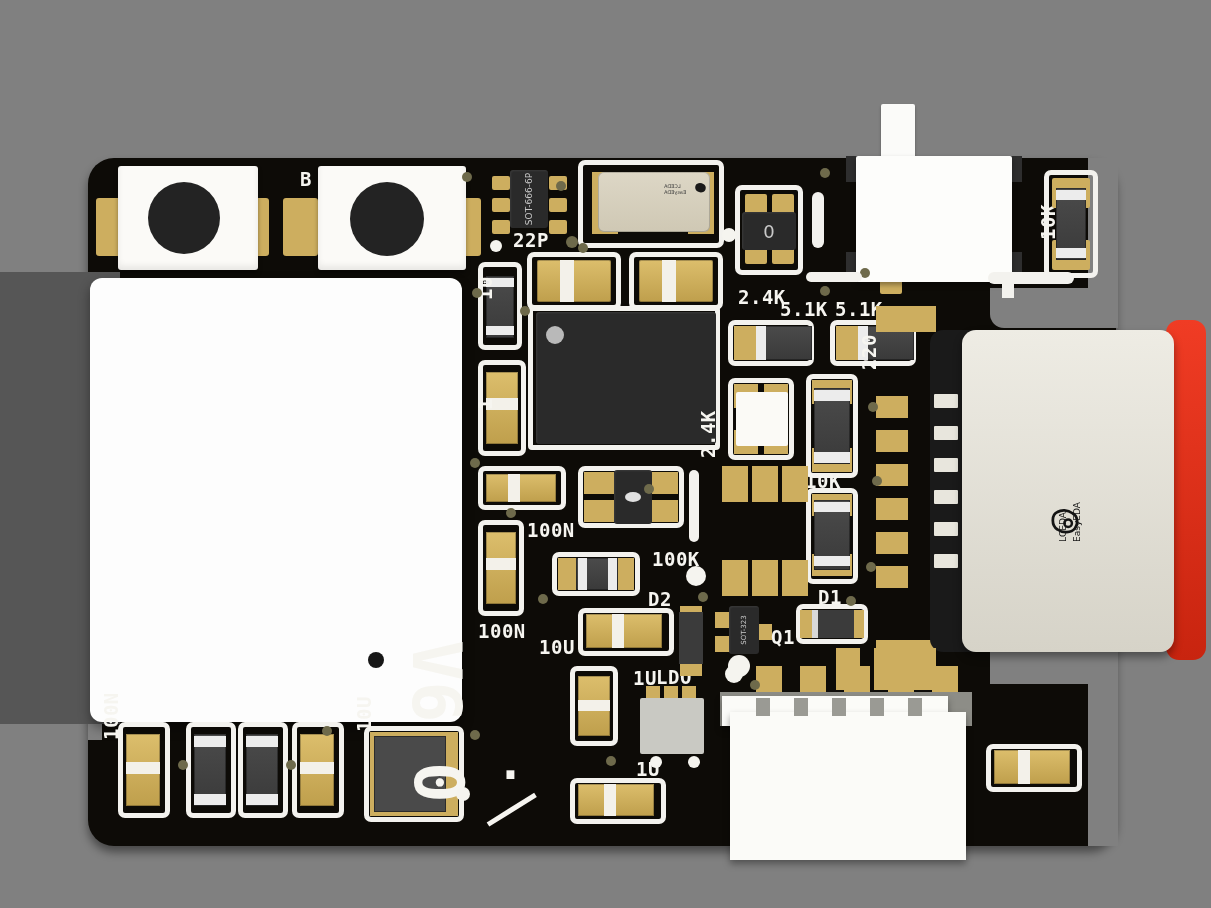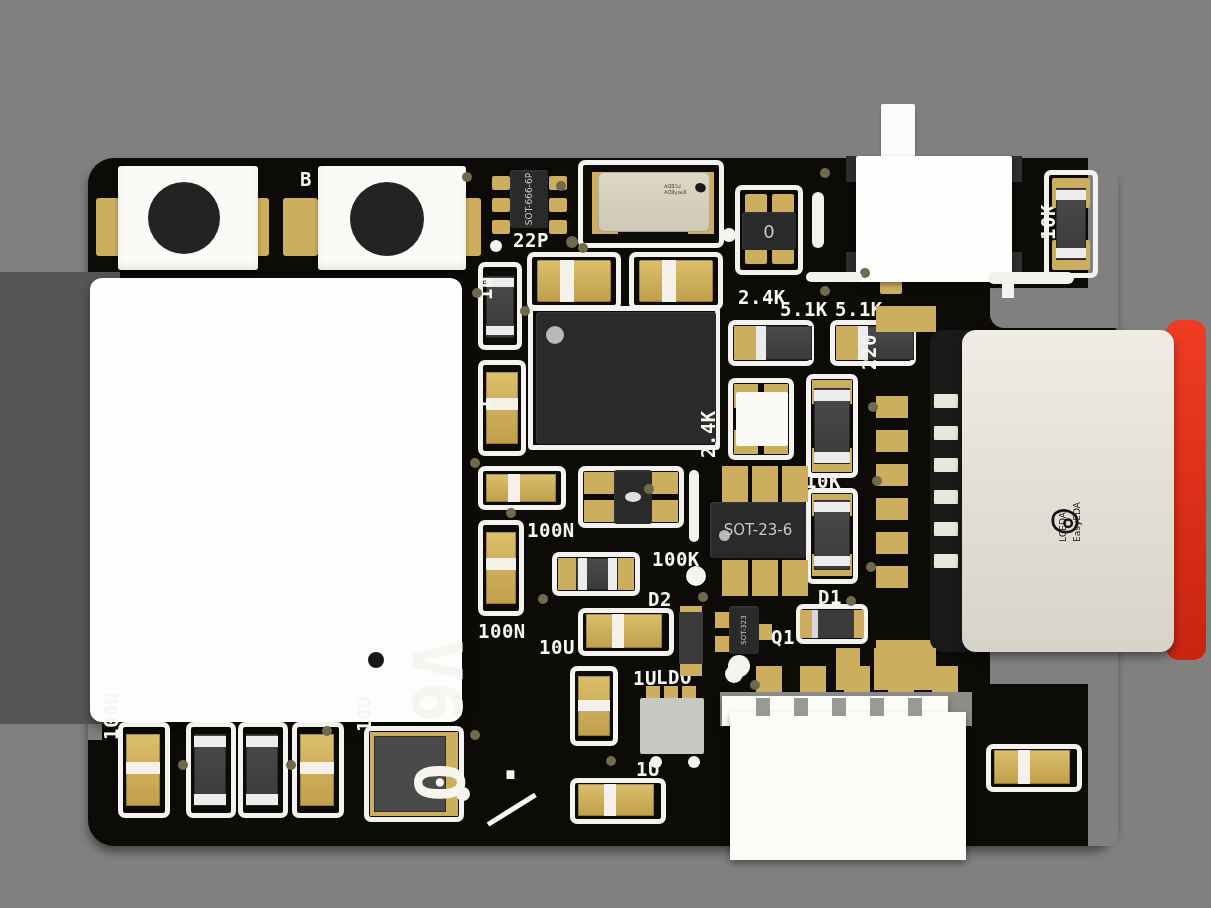--- a/index.html
+++ b/index.html
@@ -274,24 +274,20 @@
 
   <div class="padw" style="left:570px;top:778px;width:96px;height:46px;"></div>
   <div class="cap" style="left:578px;top:784px;width:76px;height:32px;"></div>
   <div class="capt" style="left:604px;top:784px;width:12px;height:32px;"></div>
   <div class="silk" style="left:636px;top:758px;font-size:19px;">1U</div>
 
   <div class="pad" style="left:716px;top:466px;width:0;height:0;"></div>
   <div class="pad" style="left:722px;top:560px;width:26px;height:36px;"></div>
   <div class="pad" style="left:752px;top:560px;width:26px;height:36px;"></div>
   <div class="pad" style="left:782px;top:560px;width:26px;height:36px;"></div>
-  <div class="ic" style="left:710px;top:502px;width:96px;height:56px;">
-    <div class="icdot" style="left:9px;top:28px;width:11px;height:11px;"></div>
-    <div class="chiplabel" style="left:48px;top:28px;font-size:15px;transform:translate(-50%,-50%);">SOT-23-6</div>
-  </div>
 
   <div class="silk" style="left:648px;top:588px;font-size:19px;">D2</div>
   <div class="pad" style="left:680px;top:606px;width:22px;height:22px;"></div>
   <div class="pad" style="left:680px;top:654px;width:22px;height:22px;"></div>
   <div class="diode" style="left:679px;top:612px;width:24px;height:52px;"></div>
 
   <div class="pad" style="left:715px;top:612px;width:16px;height:16px;"></div>
   <div class="pad" style="left:715px;top:636px;width:16px;height:16px;"></div>
   <div class="pad" style="left:756px;top:624px;width:16px;height:16px;"></div>
   <div class="ic" style="left:729px;top:606px;width:30px;height:48px;">

